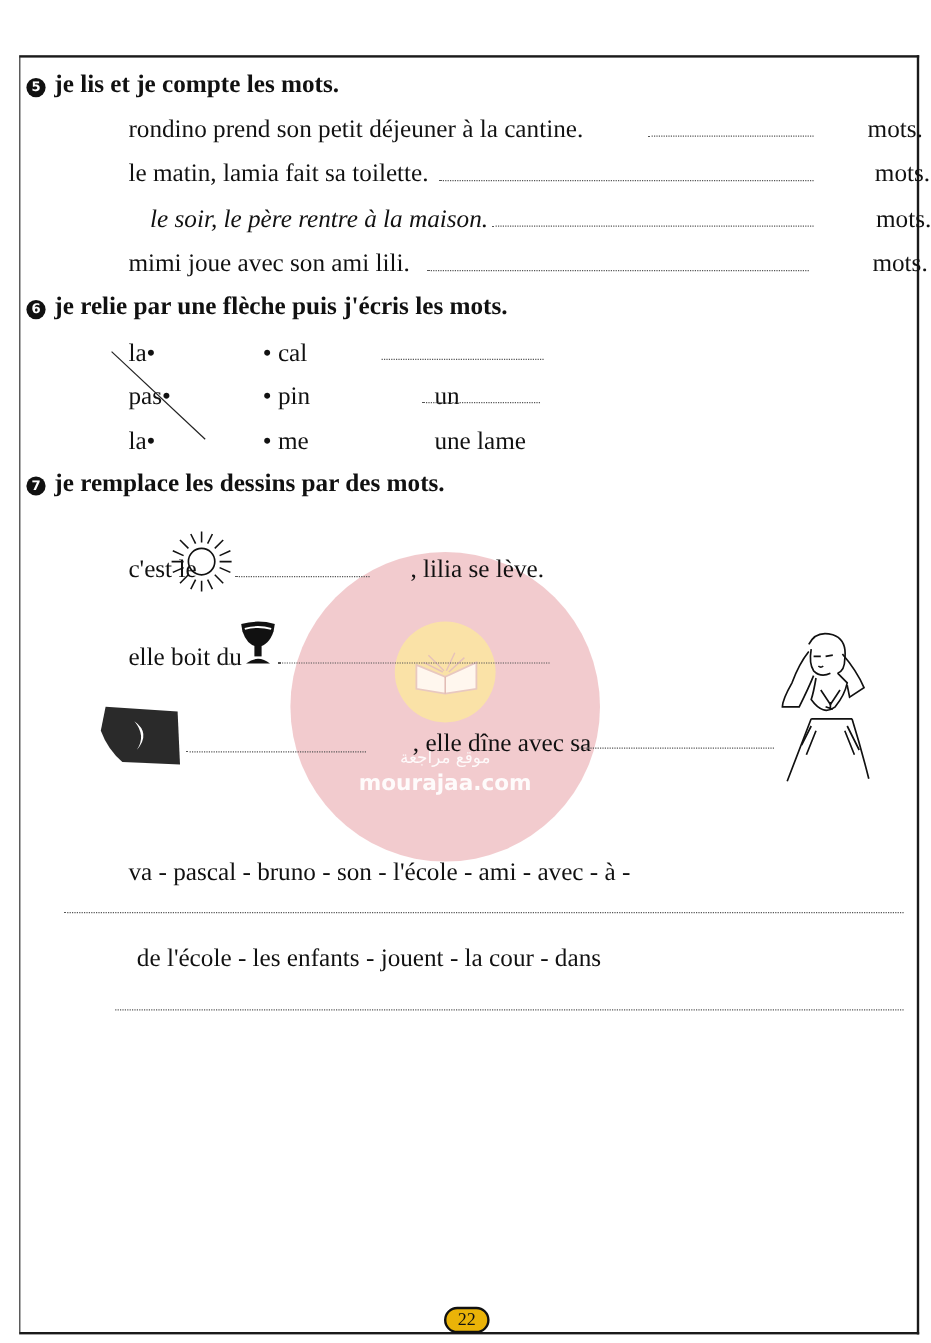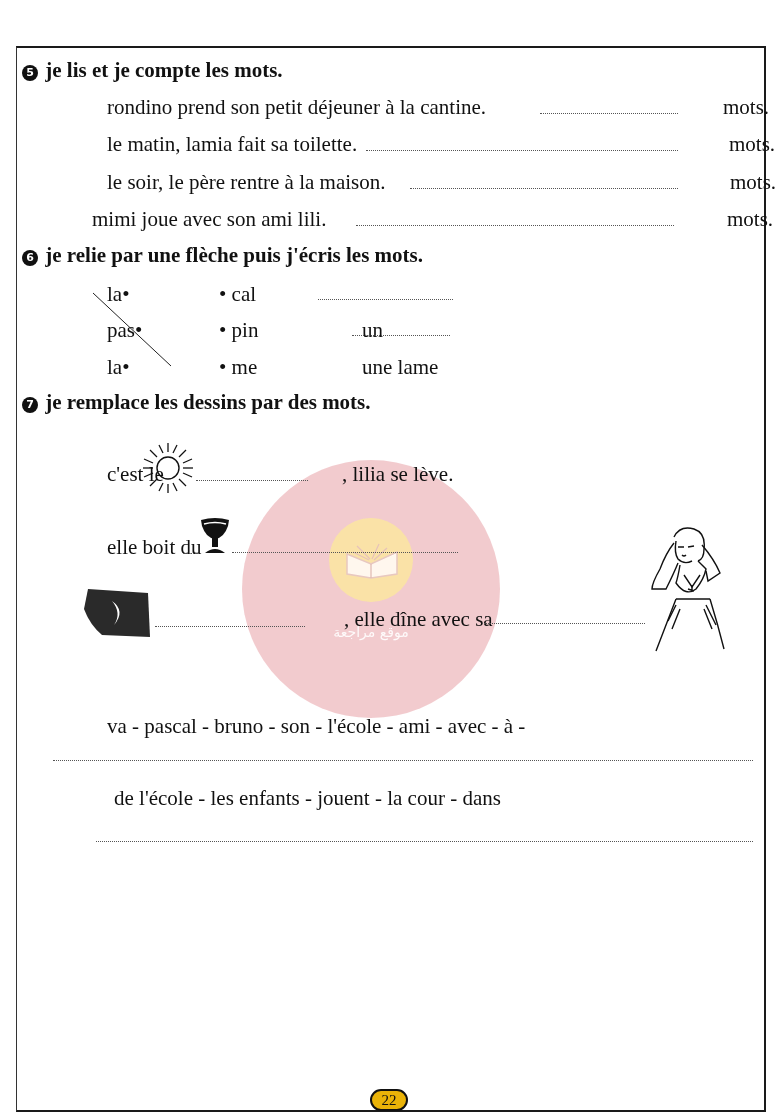--- a/index.html
+++ b/index.html
@@ -35,39 +35,40 @@
   <div class="frame"></div>
 
   <div class="watermark"></div>
   <div class="wm-inner"></div>
   <svg class="abs" style="left:343px;top:540px;" width="58" height="40">
     <path d="M4 14 L28 24 L54 12 L54 34 L28 38 L4 34 Z" fill="#fff7ee" stroke="#e8c8c0" stroke-width="1.5"></path>
     <path d="M28 24 L28 38" stroke="#e0b8b0" stroke-width="1.2"></path>
     <path d="M10 12 L26 20 M14 6 L27 19 M36 4 L29 19 M44 8 L31 20" stroke="#e6c2ba" stroke-width="1.2" fill="none"></path>
   </svg>
   <div class="wm-ar">موقع مراجعة</div>
+  <div class="wm-url">mourajaa.com</div>
 
   <div class="abs heading" style="left:22px;top:58px;">
     <span class="num">5</span>
     <span>je lis et je compte les mots.</span>
   </div>
 
   <div class="abs txt" style="left:63px;top:95px;">rondino prend son petit déjeuner à la cantine.</div>
   <div class="dots" style="left:540px;top:113px;width:138px;"></div>
   <div class="abs txt" style="left:679px;top:95px;">mots.</div>
 
   <div class="abs txt" style="left:63px;top:132px;">le matin, lamia fait sa toilette.</div>
   <div class="dots" style="left:366px;top:150px;width:312px;"></div>
   <div class="abs txt" style="left:685px;top:132px;">mots.</div>
 
-  <div class="abs txt" style="left:63px;top:170px;">le soir, le père rentre à la maison.</div>
+  <div class="abs txt" style="left:81px;top:170px;font-style:italic;">le soir, le père rentre à la maison.</div>
   <div class="dots" style="left:410px;top:188px;width:268px;"></div>
   <div class="abs txt" style="left:686px;top:170px;">mots.</div>
 
-  <div class="abs txt" style="left:48px;top:207px;">mimi joue avec son ami lili.</div>
+  <div class="abs txt" style="left:63px;top:207px;">mimi joue avec son ami lili.</div>
   <div class="dots" style="left:356px;top:225px;width:318px;"></div>
   <div class="abs txt" style="left:683px;top:207px;">mots.</div>
 
   <div class="abs heading" style="left:22px;top:243px;">
     <span class="num">6</span>
     <span>je relie par une flèche puis j'écris les mots.</span>
   </div>
 
   <div class="abs txt" style="left:63px;top:282px;"><span>la</span>•</div>
   <div class="abs txt" style="left:63px;top:318px;"><span>pas</span>•</div>

